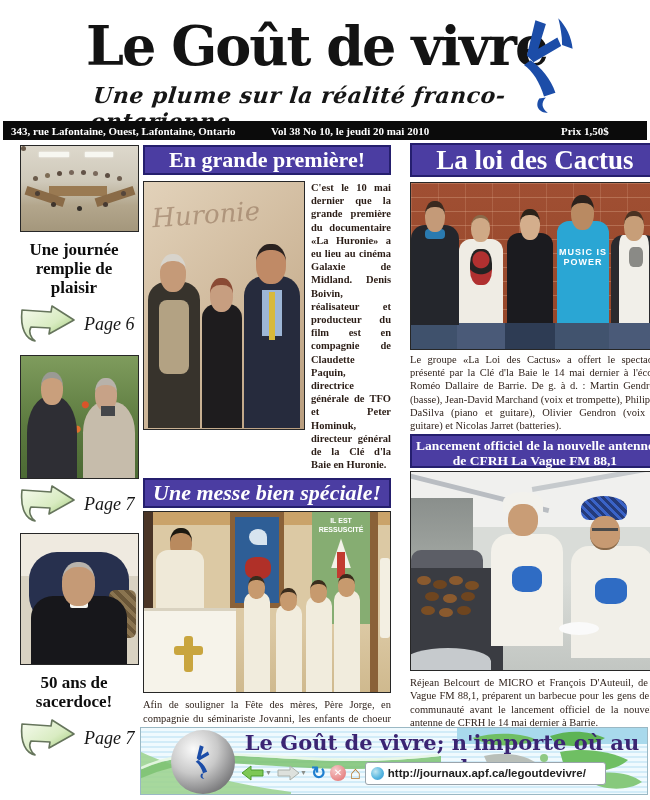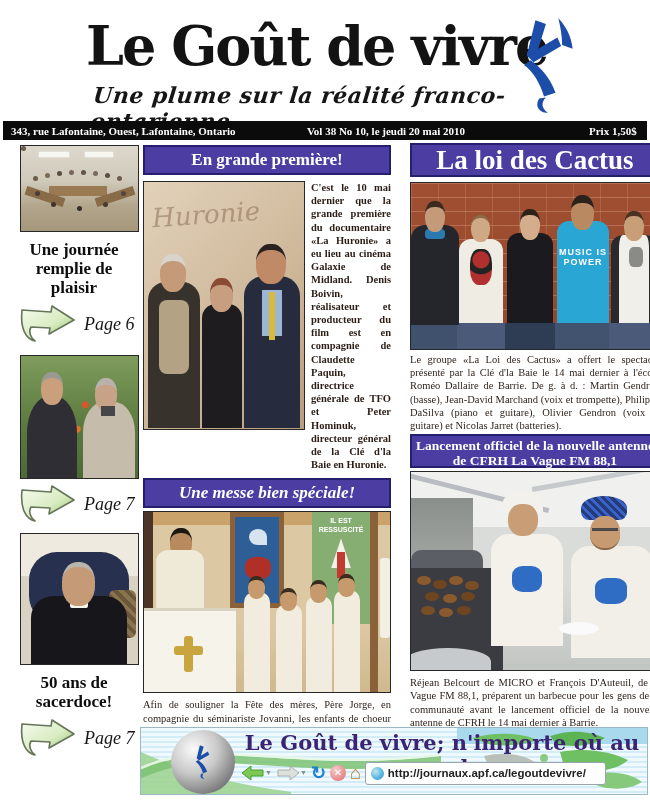--- a/index.html
+++ b/index.html
@@ -7,36 +7,36 @@
 
   
   .masthead{position:absolute;left:0;top:6px;width:650px;height:112px;}
   .mast-title{position:absolute;left:86px;top:8px;width:420px;font-family:"DejaVu Serif",serif;font-weight:bold;font-size:54px;letter-spacing:-2px;color:#131313;white-space:nowrap;}
   .mast-tagline{position:absolute;left:92px;top:76px;width:420px;font-family:"DejaVu Serif",serif;font-style:italic;font-weight:bold;font-size:22px;color:#161616;letter-spacing:.5px;transform:skewX(-6deg);}
   .mast-bird{position:absolute;left:503px;top:6px;}
 
   
   .infobar{position:absolute;left:3px;top:121px;width:644px;height:19px;background:#0b0b0b;color:#fff;display:flex;align-items:center;font-size:11px;font-weight:bold;}
   .infobar .addr{margin-left:8px;width:260px;}
-  .infobar .issue{width:230px;text-align:center;}
-  .infobar .price{margin-left:88px;}
+  .infobar .issue{width:230px;text-align:left;}
+  .infobar .price{margin-left:60px;}
 
   
   .col-left{position:absolute;left:8px;top:145px;width:132px;}
   .col-center{position:absolute;left:143px;top:145px;width:248px;}
   .col-right{position:absolute;left:410px;top:143px;width:250px;}
 
   .photo{position:relative;border:1px solid #272727;overflow:hidden;background:#cbbfa8;}
   .teaser-photo{width:117px;margin-left:12px;}
   .teaser-title{margin:8px 4px 0 4px;text-align:center;font-weight:bold;font-size:17px;line-height:19px;color:#0d0d0d;}
   .teaser-link{display:flex;align-items:center;margin:6px 0 0 10px;gap:6px;}
   .page-ref{font-style:italic;font-size:18px;color:#161616;}
 
   .headline-box{background:#4b3da2;border:2px solid#251f6e;color:#fff;text-align:center;font-weight:bold;box-sizing:border-box;}
-  .hl-lg{font-size:17px;line-height:26px;height:30px;}
+  .hl-lg{font-size:22px;line-height:26px;height:30px;}
   .hl-xl{font-size:27px;line-height:30px;height:34px;}
   .hl-sm{font-size:13.5px;line-height:15px;height:34px;padding-top:2px;}
 
   .body-text{font-weight:bold;font-size:10.5px;line-height:13.2px;text-align:justify;color:#2b1d16;}
   .caption{margin-top:5px;font-weight:normal;font-size:10.5px;line-height:13.2px;text-align:justify;color:#2b1d16;}
   .credit{margin-top:5px;font-weight:bold;font-size:11px;color:#2b1d16;}
 
   .story-row{display:flex;margin-top:6px;gap:6px;}
 
   

